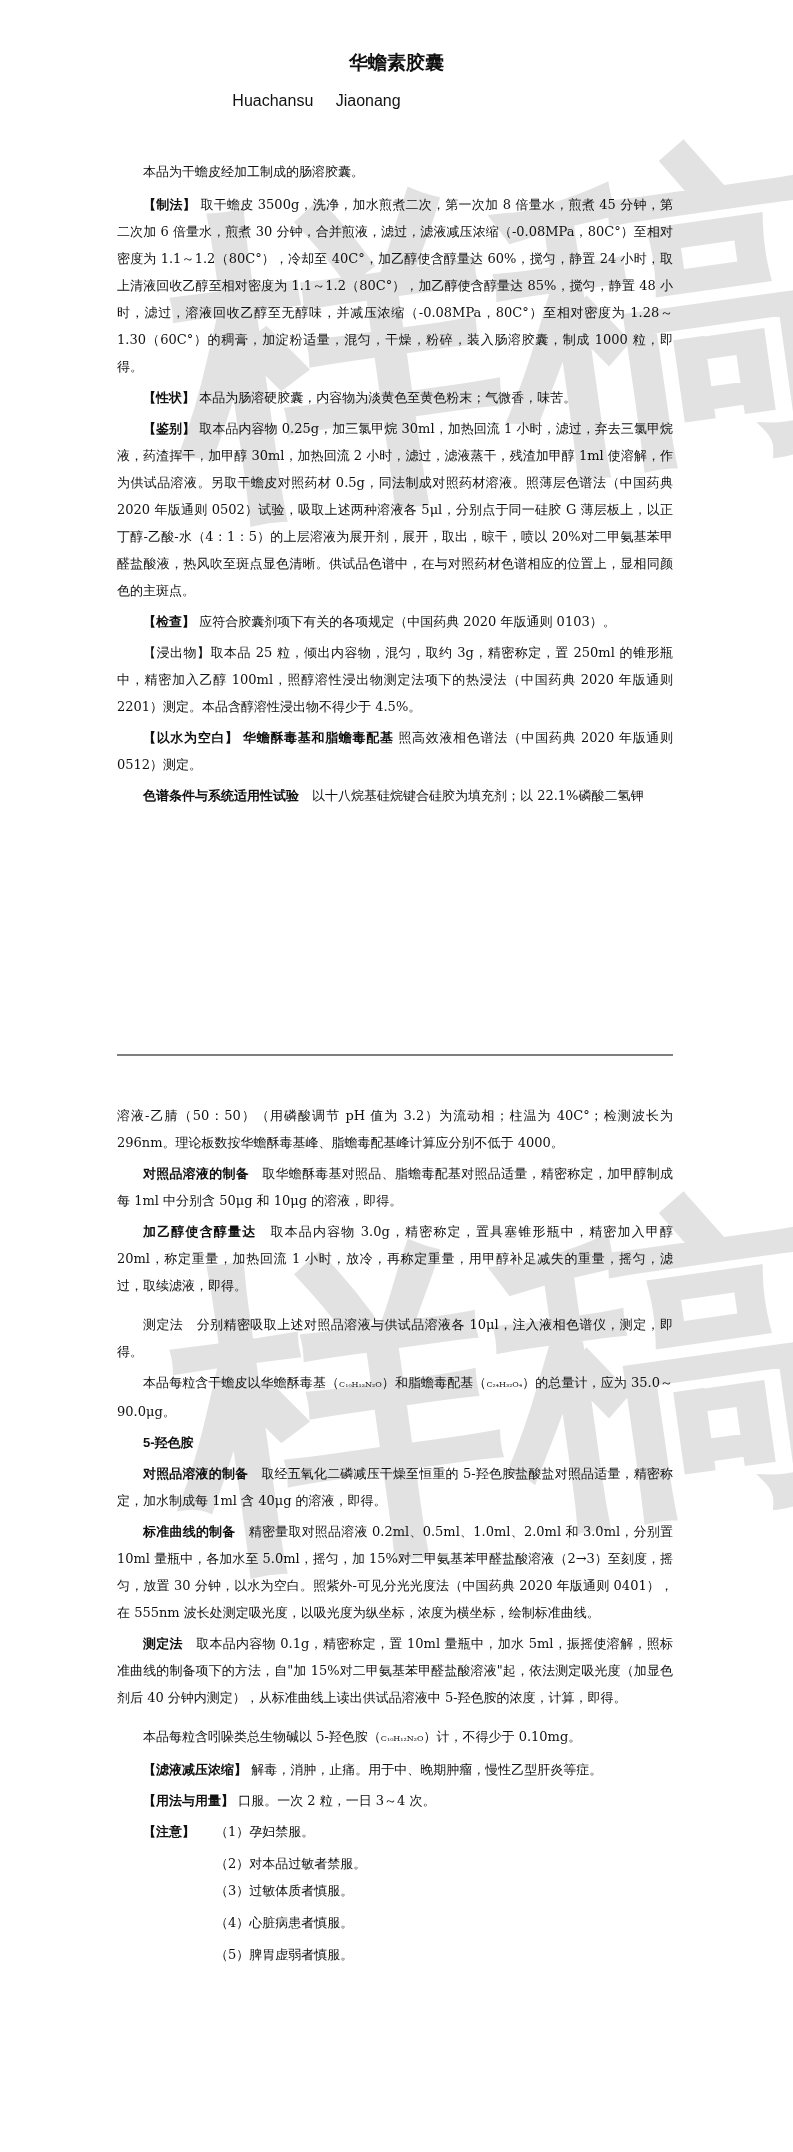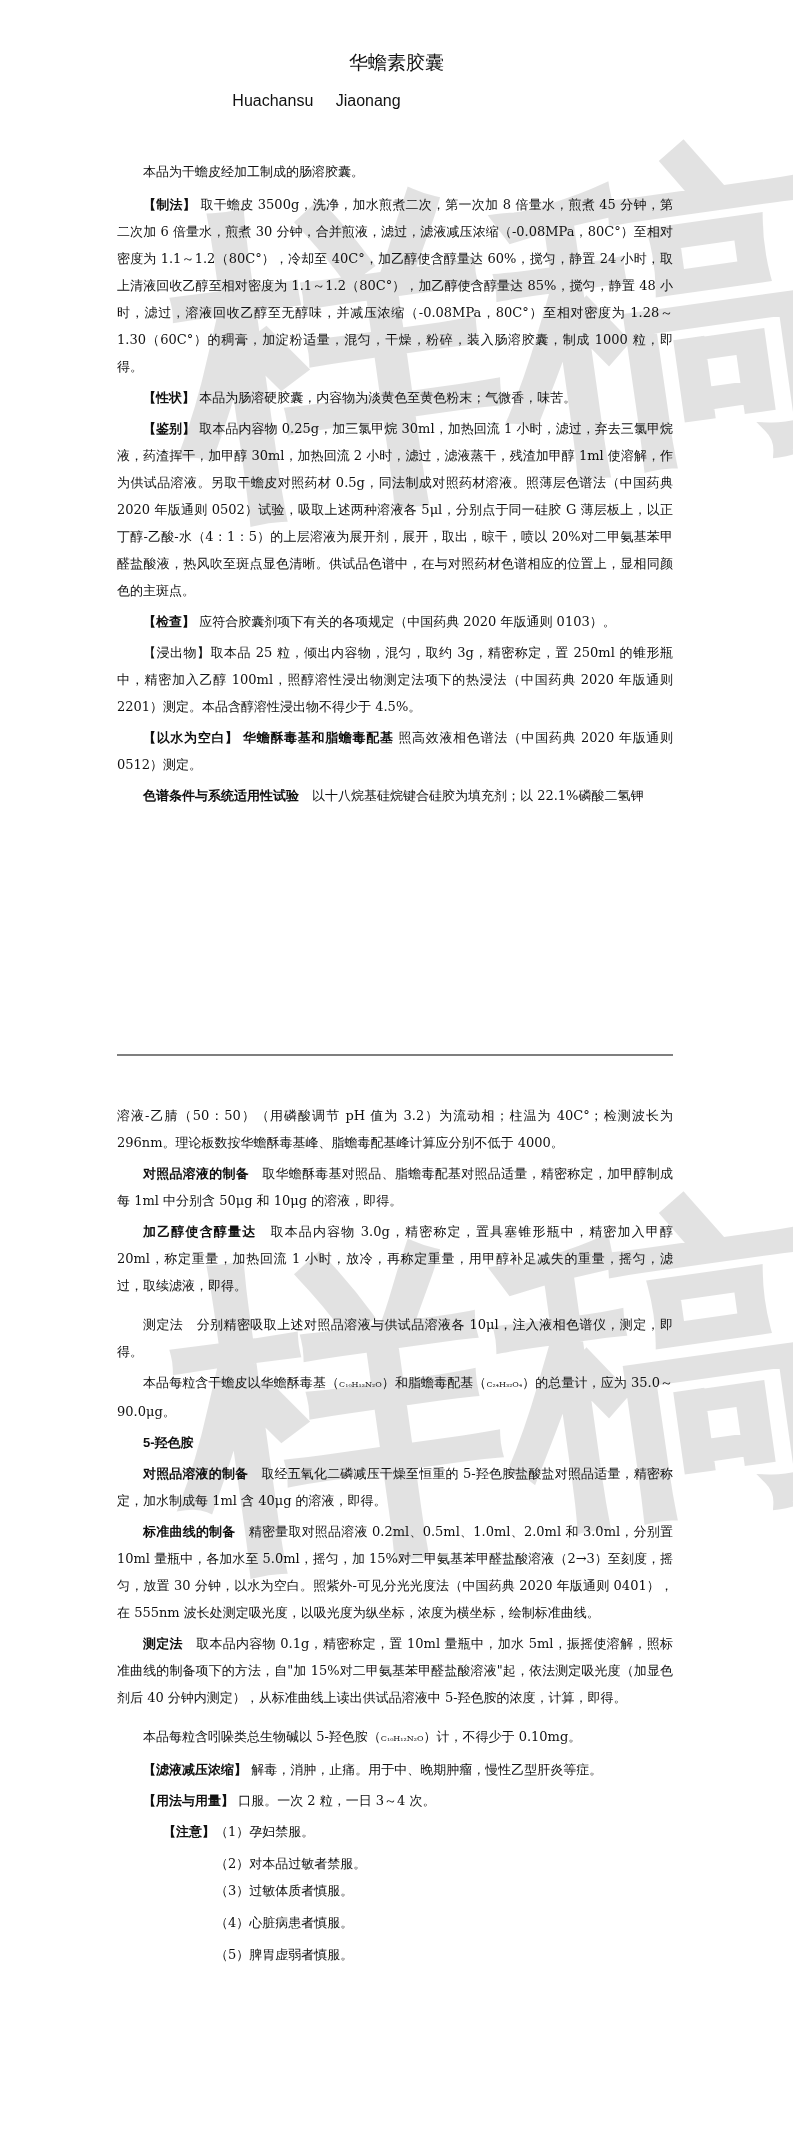--- a/index.html
+++ b/index.html
@@ -6,32 +6,32 @@
   body { width: 793px; height: 2152px; position: relative; overflow: hidden;
          font-family: "DejaVu Serif", "Liberation Serif", serif; color: #111; }
   .page { position: absolute; left: 0; width: 793px; overflow: hidden; }
   .page1 { top: 0; height: 1050px; }
   .page2 { top: 1062px; height: 1090px; }
   .watermark { position: absolute; color: #000; opacity: 0.11; font-family: "DejaVu Sans", sans-serif;
                font-weight: bold; pointer-events: none; white-space: nowrap; line-height: 1; }
   .wm1 { left: 170px; top: 170px; font-size: 330px; transform: rotate(-8deg); }
   .wm2 { left: 170px; top: 160px; font-size: 330px; transform: rotate(-8deg); }
   .title { position: absolute; top: 50px; left: 0; width: 793px; text-align: center;
-           font-family: "DejaVu Sans", sans-serif; font-weight: normal; font-size: 19px; }
+           font-family: "DejaVu Sans", sans-serif; font-weight: bold; font-size: 19px; }
   .subtitle { position: absolute; top: 92px; left: 0; width: 633px; text-align: center;
               font-family: "Liberation Sans", sans-serif; font-size: 16px; word-spacing: 18px; }
   .content { position: absolute; left: 117px; width: 556px; font-size: 13px; line-height: 27px; }
   .p1content { top: 146px; }
   .p2content { top: 28px; }
   p { margin: 12px 0 0 0; text-indent: 2em; text-align: justify; }
   p.noindent { text-indent: 0; }
   .label { font-family: Liberation Sans, sans-serif; font-weight: bold; }
   .sub { font-size: 8px; }
   .pagebreak { position: absolute; left: 117px; top: 1054px; width: 556px; height: 2px; background: #7f7f7f; }
-  .note-row { display: flex; text-indent: 0; text-align: right; }
+  .note-row { display: flex; text-indent: 0; }
   .note-label { width: 72px; flex: none; }
   .note-item { padding-left: 0; }
   .notes { padding-left: 2em; }
 </style>
 </head>
 <body>
 
 <div class="page page1">
   <div class="watermark wm1">样稿</div>
 

